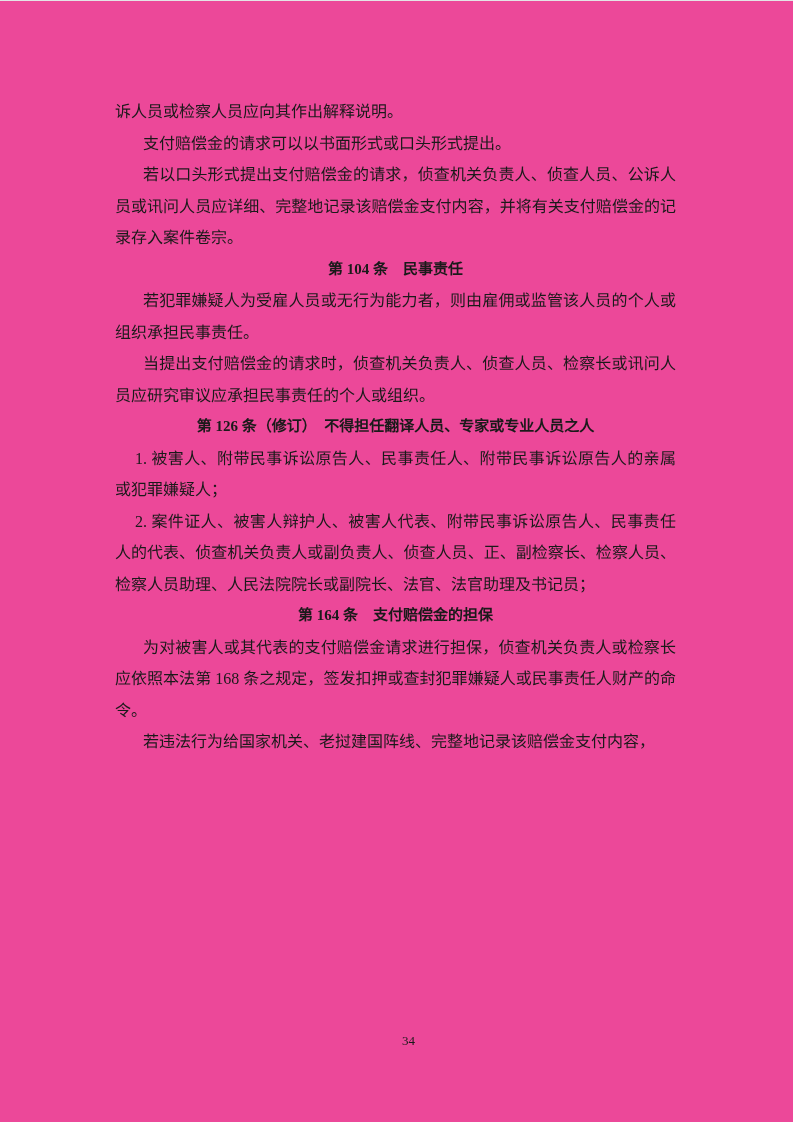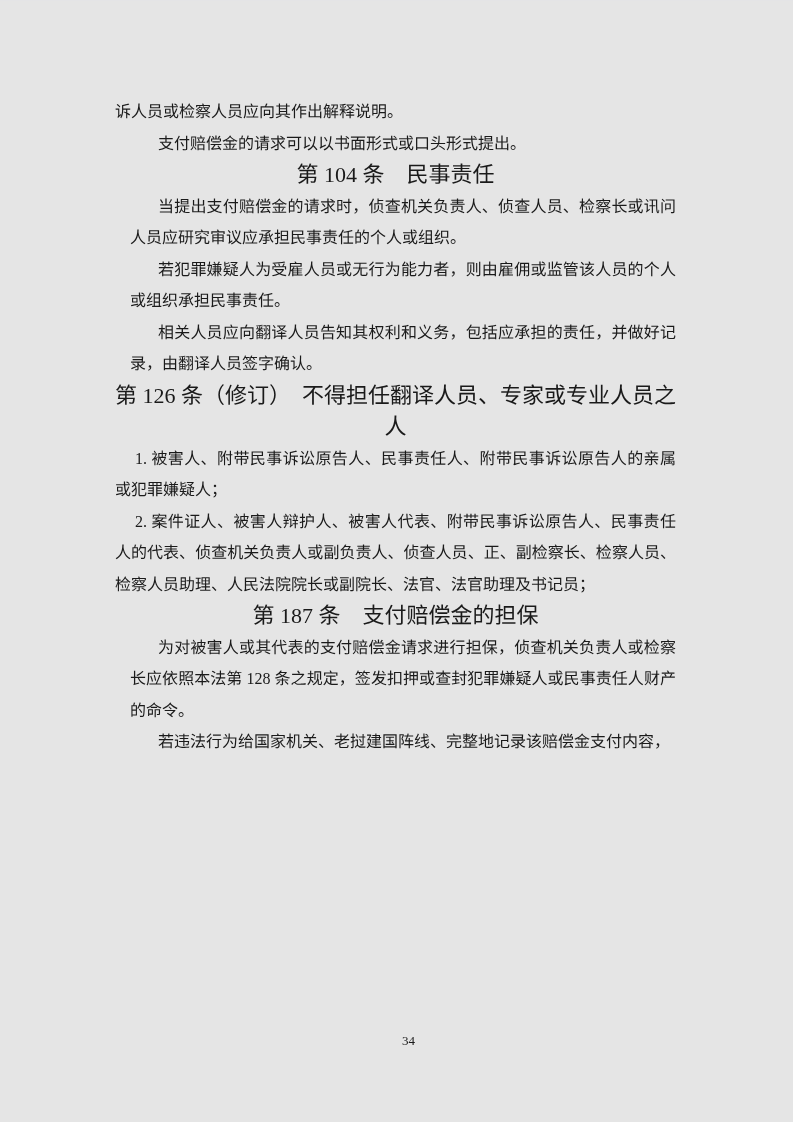--- a/index.html
+++ b/index.html
@@ -4,21 +4,21 @@
 <style>
   html, body {
     margin: 0;
     padding: 0;
     background: #ffffff;
   }
   .page {
     position: relative;
     width: 793px;
     height: 1122px;
-    background: #e5e5e5;
+    background: #ec4899;
     border-top: 1px solid #e4e4e6;
     box-sizing: border-box;
     font-family: "Liberation Serif", "DejaVu Serif", serif;
     color: #1a1a1a;
     overflow: hidden;
   }
   .content {
     position: absolute;
     top: 95px;
     left: 115px;
@@ -26,27 +26,27 @@
   }
   .p {
     margin: 0;
     font-size: 16px;
     line-height: 31.5px;
     text-align: justify;
     text-justify: inter-character;
     letter-spacing: 0;
     word-break: normal;
   }
-  .ind  { text-indent: 28px; margin-left: 15px; }
+  .ind  { text-indent: 28px; }
   .li   { text-indent: 20px; }
   .h {
     margin: 0;
-    font-size: 22px;
+    font-size: 15px;
     line-height: 31.5px;
-    font-weight: normal;
+    font-weight: bold;
     text-align: center;
     text-indent: 0;
   }
   .footer {
     position: absolute;
     top: 1032px;
     left: 0;
     width: 100%;
     text-align: center;
     font-size: 13px;
@@ -54,25 +54,25 @@
     padding-left: 12px;
   }
 </style>
 </head>
 <body>
 
 <div class="page">
   <div class="content">
     <p class="p">诉人员或检察人员应向其作出解释说明。</p>
     <p class="p ind">支付赔偿金的请求可以以书面形式或口头形式提出。</p>
+    <p class="p ind">若以口头形式提出支付赔偿金的请求，侦查机关负责人、侦查人员、公诉人员或讯问人员应详细、完整地记录该赔偿金支付内容，并将有关支付赔偿金的记录存入案件卷宗。</p>
     <p class="h">第 104 条　民事责任</p>
+    <p class="p ind">若犯罪嫌疑人为受雇人员或无行为能力者，则由雇佣或监管该人员的个人或组织承担民事责任。</p>
     <p class="p ind">当提出支付赔偿金的请求时，侦查机关负责人、侦查人员、检察长或讯问人员应研究审议应承担民事责任的个人或组织。</p>
-    <p class="p ind">若犯罪嫌疑人为受雇人员或无行为能力者，则由雇佣或监管该人员的个人或组织承担民事责任。</p>
-    <p class="p ind">相关人员应向翻译人员告知其权利和义务，包括应承担的责任，并做好记录，由翻译人员签字确认。</p>
     <p class="h">第 126 条（修订）　不得担任翻译人员、专家或专业人员之人</p>
     <p class="p li">1. 被害人、附带民事诉讼原告人、民事责任人、附带民事诉讼原告人的亲属或犯罪嫌疑人；</p>
     <p class="p li">2. 案件证人、被害人辩护人、被害人代表、附带民事诉讼原告人、民事责任人的代表、侦查机关负责人或副负责人、侦查人员、正、副检察长、检察人员、检察人员助理、人民法院院长或副院长、法官、法官助理及书记员；</p>
-    <p class="h">第 187 条　支付赔偿金的担保</p>
-    <p class="p ind">为对被害人或其代表的支付赔偿金请求进行担保，侦查机关负责人或检察长应依照本法第 128 条之规定，签发扣押或查封犯罪嫌疑人或民事责任人财产的命令。</p>
+    <p class="h">第 164 条　支付赔偿金的担保</p>
+    <p class="p ind">为对被害人或其代表的支付赔偿金请求进行担保，侦查机关负责人或检察长应依照本法第 168 条之规定，签发扣押或查封犯罪嫌疑人或民事责任人财产的命令。</p>
     <p class="p ind">若违法行为给国家机关、老挝建国阵线、完整地记录该赔偿金支付内容，</p>
   </div>
   <div class="footer">34</div>
 </div>
 
 </body></html>

